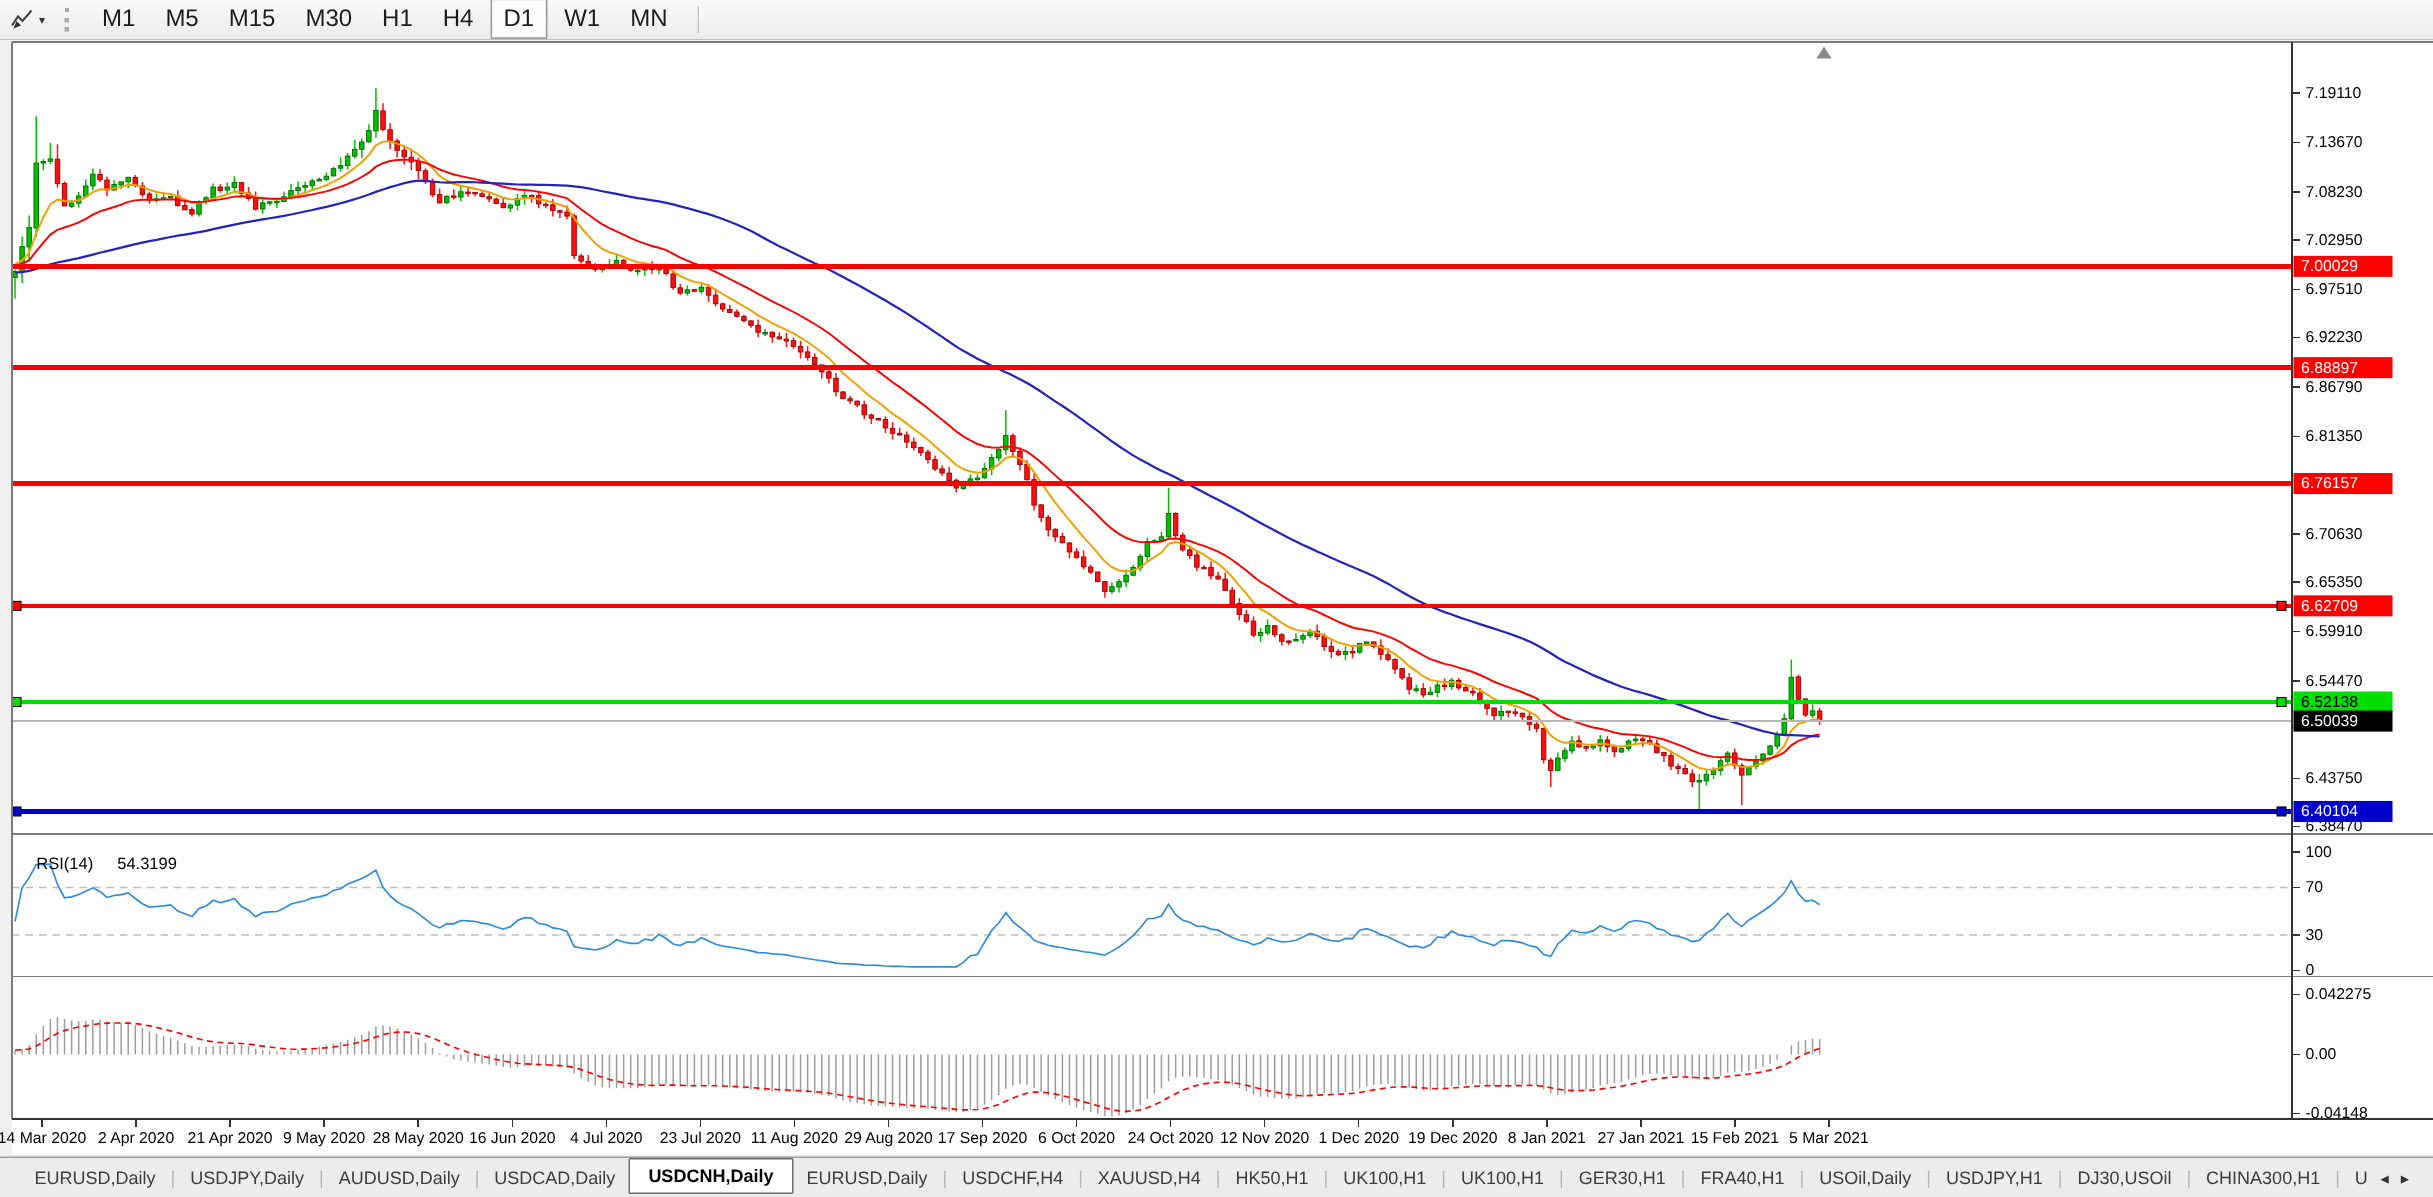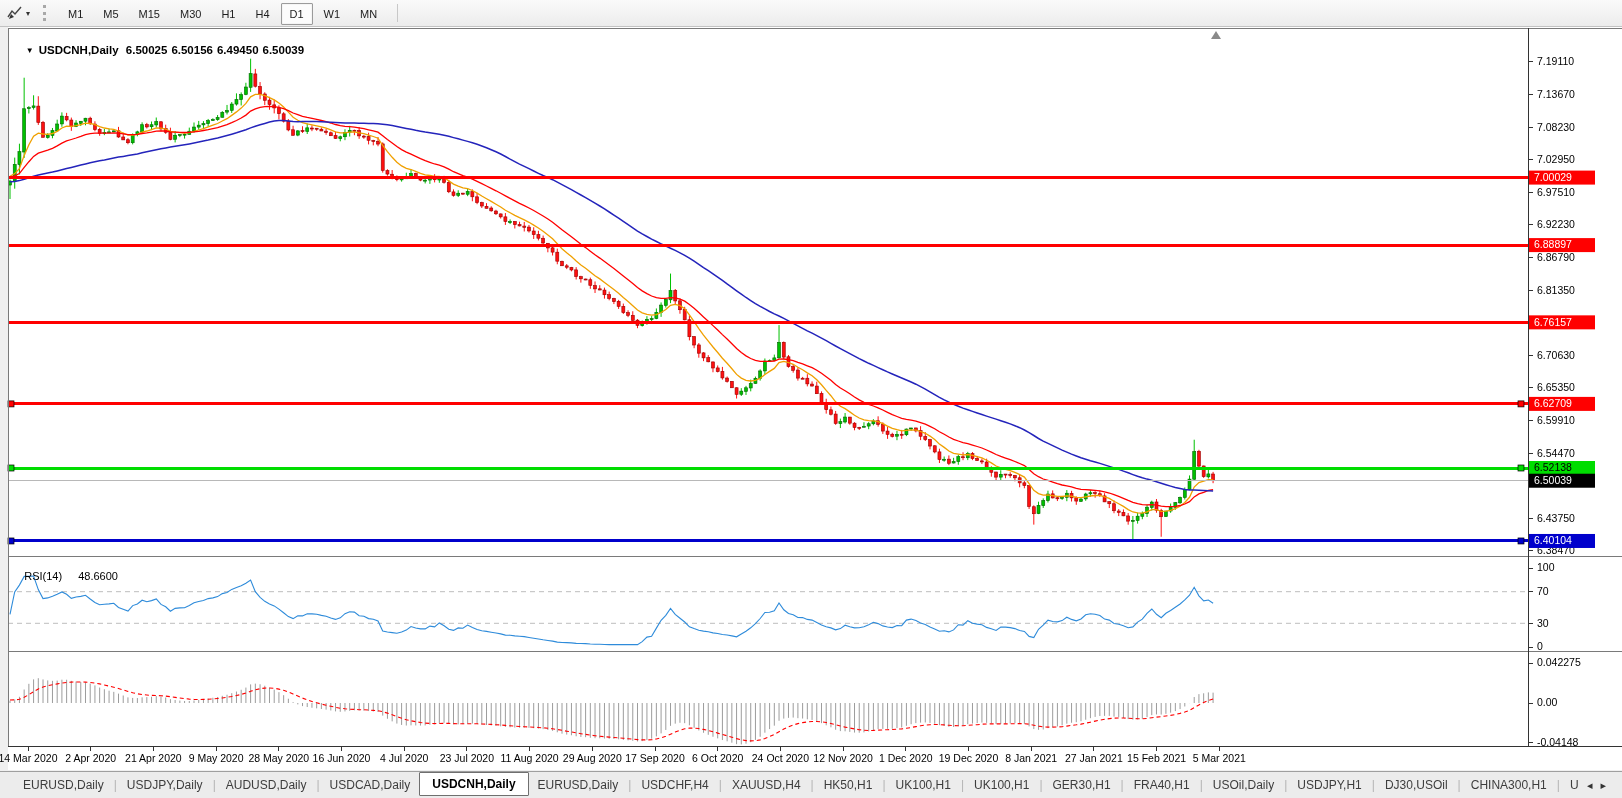--- a/index.html
+++ b/index.html
@@ -12,21 +12,21 @@
   #toolbar{
     position:absolute;top:0;left:0;right:0;height:26px;
     background:linear-gradient(#fafafa,#ececec);
     border-bottom:1px solid #c2c2c2;
     display:flex;align-items:center;
   }
   .tool-btn{display:flex;align-items:center;padding:2px 3px;margin-left:4px;cursor:default}
   .tool-caret{font-size:8px;color:#333;margin-left:3px}
   .grip{height:16px;width:4px;border-left:3px dotted #a8a8a8;margin:0 8px 0 10px}
   .tf{
-    font-size:11px;color:#1c1c1c;padding:4px 8px;margin:0 1px;
+    font-size:16px;color:#1c1c1c;padding:4px 8px;margin:0 1px;
     border:1px solid transparent;border-radius:1px;cursor:default;line-height:1;text-align:center;
   }
   .tf.active{background:#fcfcfc;border:1px solid #9b9b9b;box-shadow:0 0 1px #bbb inset}
   .tb-sep{width:1px;height:18px;background:#c8c8c8;margin-left:10px}
   
   #chart{position:absolute;top:27px;left:0;width:1622px;height:743px;background:#ffffff}
   #chart svg{position:absolute;top:0;left:0}
   .overlay{position:absolute;z-index:5;white-space:pre;color:#000;cursor:default}
   #chart-title{top:5px;left:13px;font-size:11.5px;font-weight:700}
   #chart-title .caret{font-size:8px;vertical-align:1px;margin-right:5px}
@@ -973,26 +973,23 @@
       <line x1="1031.2" y1="746" x2="1031.2" y2="751" stroke="#333" stroke-width="1" shape-rendering="crispEdges"></line>
       <text x="1031.2" y="759" fill="#000" font-size="10.5" font-family="Liberation Sans, sans-serif" text-anchor="middle" dominant-baseline="middle" font-weight="400">8 Jan 2021</text>
       <line x1="1093.9" y1="746" x2="1093.9" y2="751" stroke="#333" stroke-width="1" shape-rendering="crispEdges"></line>
       <text x="1093.9" y="759" fill="#000" font-size="10.5" font-family="Liberation Sans, sans-serif" text-anchor="middle" dominant-baseline="middle" font-weight="400">27 Jan 2021</text>
       <line x1="1156.6000000000001" y1="746" x2="1156.6000000000001" y2="751" stroke="#333" stroke-width="1" shape-rendering="crispEdges"></line>
       <text x="1156.6000000000001" y="759" fill="#000" font-size="10.5" font-family="Liberation Sans, sans-serif" text-anchor="middle" dominant-baseline="middle" font-weight="400">15 Feb 2021</text>
       <line x1="1219.3" y1="746" x2="1219.3" y2="751" stroke="#333" stroke-width="1" shape-rendering="crispEdges"></line>
       <text x="1219.3" y="759" fill="#000" font-size="10.5" font-family="Liberation Sans, sans-serif" text-anchor="middle" dominant-baseline="middle" font-weight="400">5 Mar 2021</text>
     </svg>
 
-  <div class="overlay" id="chart-title">
-    <span class="caret">▼</span><span>USDCNH,Daily</span> <span>6.50025</span><span>6.50156</span><span>6.49450</span><span>6.50039</span>
-  </div>
 
   <div class="overlay" id="rsi-label">
-    <span>RSI(14)</span><span>48.6600</span>
+    <span>RSI(14)</span><span>54.3199</span>
   </div>
 
 </div>
 
 <div id="footer">
   <div id="tabs">
       <span class="tab">EURUSD,Daily</span>
       <span class="tabsep">|</span>
       <span class="tab">USDJPY,Daily</span>
       <span class="tabsep">|</span>

